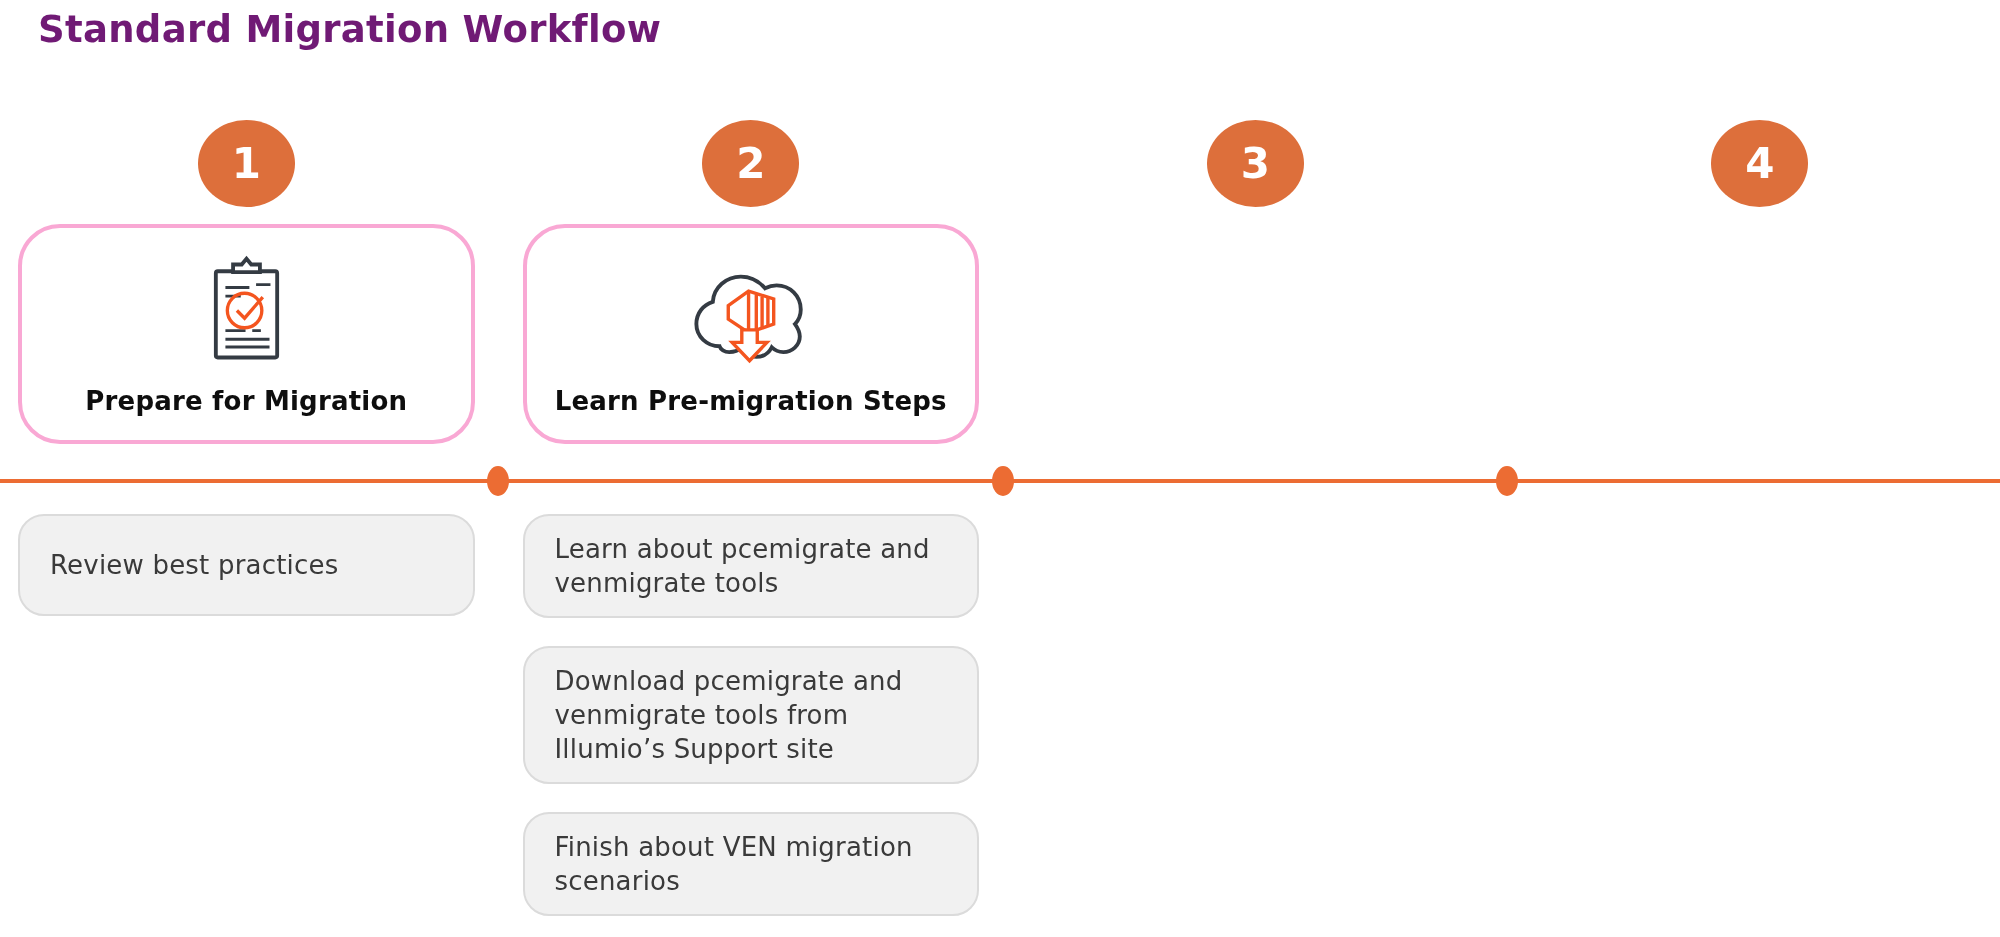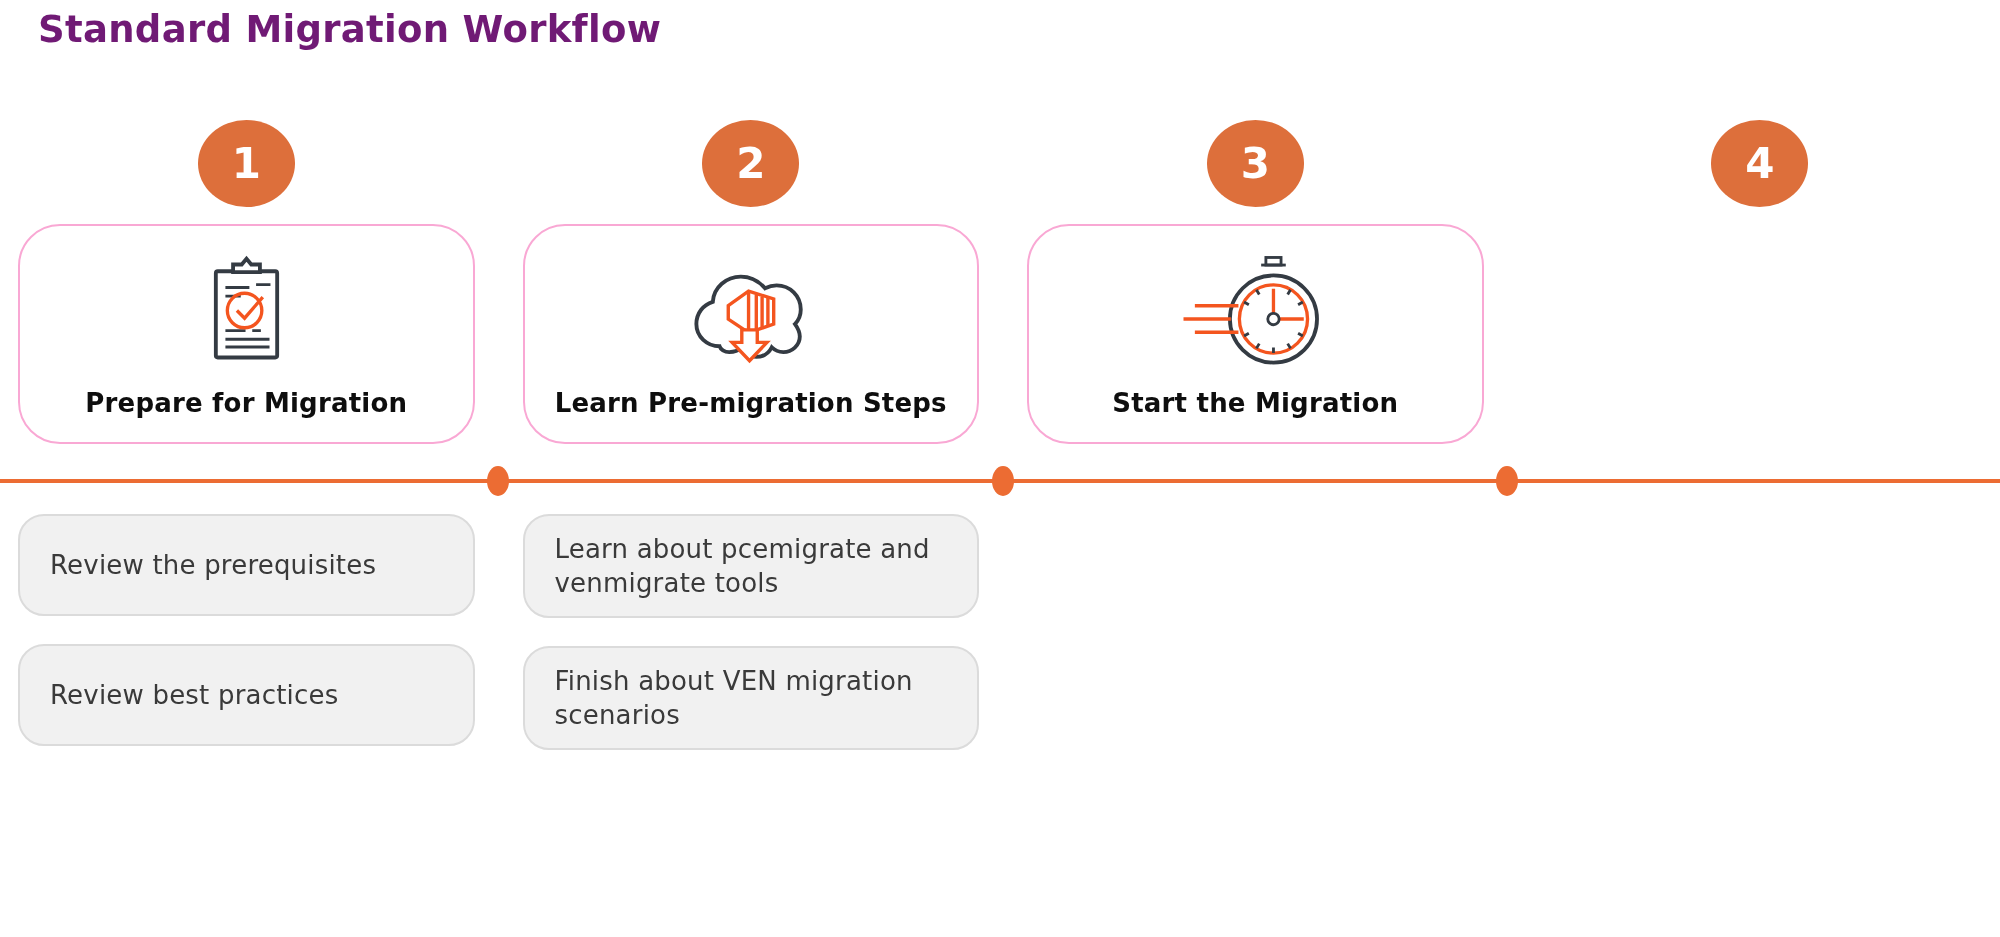--- a/index.html
+++ b/index.html
@@ -32,21 +32,21 @@
     background: var(--accent-circle, #DD6F3B);
     display: flex; align-items: center; justify-content: center;
     margin-bottom: 17px;
   }
   .step-circle span {
     color: #ffffff; font-size: 42px; font-weight: 700; line-height: 1;
   }
   .step-card {
     width: 100%; height: 220px;
     background: #ffffff;
-    border: 2px solid #f9a8d4;
+    border: 4px solid #f9a8d4;
     border-radius: 42px;
     display: flex; flex-direction: column;
     align-items: center; justify-content: space-between;
     padding: 18px 6px 24px;
     gap: 11px;
   }
   .step-icon { flex: 1; display: flex; align-items: center; justify-content: center; }
   .step-title {
     font-size: 26px; font-weight: 700; color: #0e0e0e;
     white-space: nowrap; text-align: center; letter-spacing: 0.2px;
@@ -128,60 +128,45 @@
         </svg>
       </div>
       <div class="step-title">Learn Pre-migration Steps</div>
     </div>
   </div>
 
   <div class="step-col">
     <div class="step-circle">
       <span>3</span>
     </div>
-    <div class="step-card">
-      <div class="step-icon">
-        <svg width="168" height="125" viewBox="0 0 175 132">
-          <rect class="dk3 wf" x="99" y="10" width="16" height="8"></rect>
-          <path class="dk3" d="M94,18 H120"></path>
-          <circle class="dk wf" cx="107" cy="75" r="46"></circle>
-          <circle class="or" cx="107" cy="75" r="36"></circle>
-          <path class="dk3" d="M133,60 L138,57 M122,49 L125,44 M92,49 L89,44 M81,60 L76,57 M81,90 L76,93 M92,101 L89,106 M107,105 L107,111 M122,101 L125,106 M133,90 L138,93"></path>
-          <path class="or" d="M107,75 V43 M107,75 H139" stroke-width="4"></path>
-          <circle class="dk3 wf" cx="107" cy="75" r="6"></circle>
-          <path class="or" d="M24,61 H70 M12,75 H62 M24,89 H70" stroke-width="4.5"></path>
-        </svg>
-      </div>
-      <div class="step-title">Start the Migration</div>
-    </div>
   </div>
 
   <div class="step-col">
     <div class="step-circle">
       <span>4</span>
     </div>
   </div>
 </div>
 
 <div class="timeline">
   <div class="timeline-dot dot-1"></div>
   <div class="timeline-dot dot-2"></div>
   <div class="timeline-dot dot-3"></div>
 </div>
 
 <div class="cols tasks-grid">
   <div class="task-col">
     <div class="task-card">
-        <span>Review the prerequisites</span>
-      </div>
-    <div class="task-card">
         <span>Review best practices</span>
       </div>
   </div>
   <div class="task-col">
     <div class="task-card">
         <span>Learn about pcemigrate and venmigrate tools</span>
       </div>
     <div class="task-card">
+        <span>Download pcemigrate and venmigrate tools from Illumio’s Support site</span>
+      </div>
+    <div class="task-card">
         <span>Finish about VEN migration  scenarios</span>
       </div>
   </div>
 </div>
 
 </body></html>

